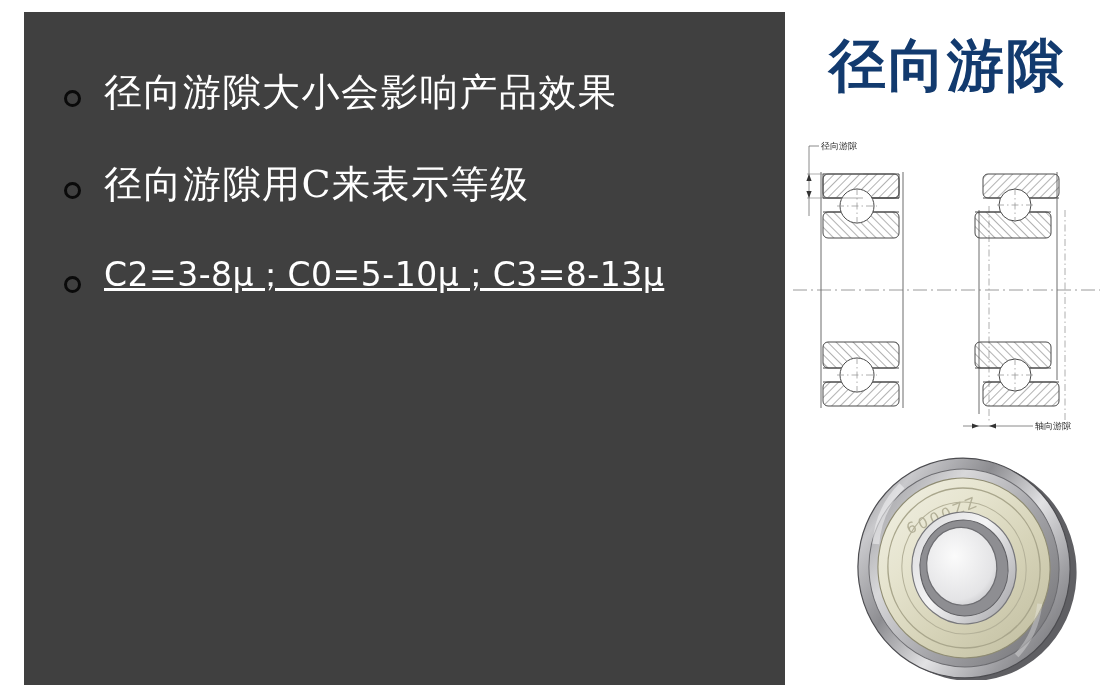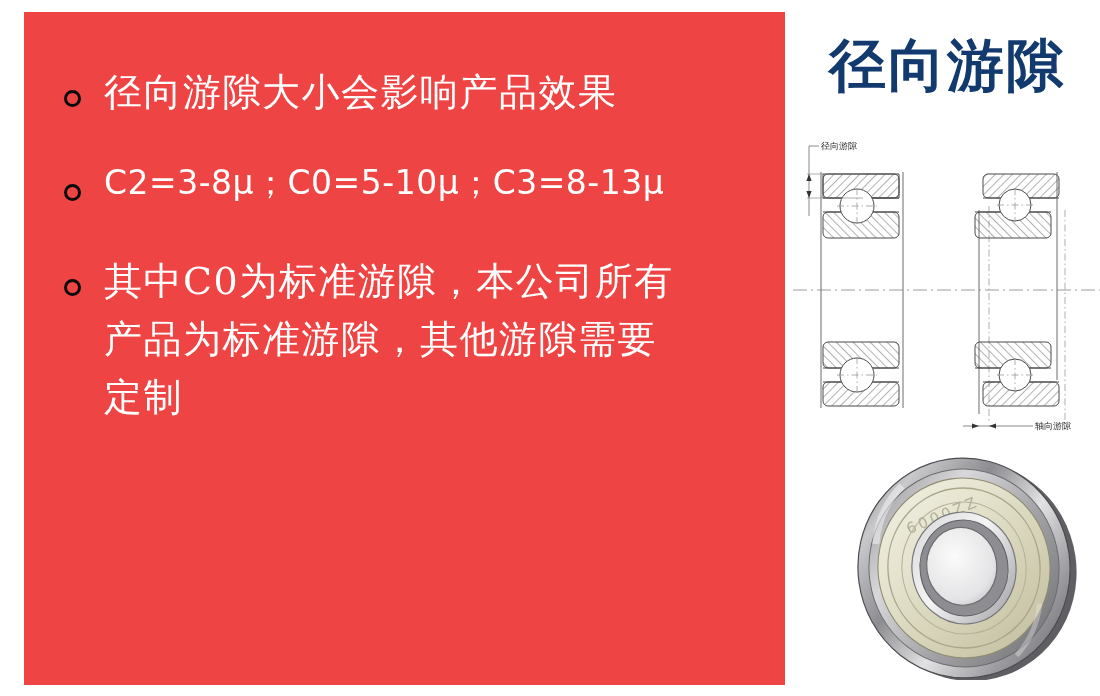--- a/index.html
+++ b/index.html
@@ -21,21 +21,21 @@
     background: #ffffff;
   }
 
   
   #content-panel {
     position: absolute;
     left: 24px;
     top: 12px;
     width: 761px;
     height: 673px;
-    background: #ef4444;
+    background: #404040;
     box-sizing: border-box;
     padding: 30px 18px 10px 26px;
   }
 
   .bullet-list {
     list-style: none;
     margin: 0;
     padding: 0;
   }
 
@@ -78,21 +78,21 @@
 
   
   .item-1 { margin-top: 22px; }
   .item-1 .bullet-marker { top: 26px; }
 
   .item-2 { margin-top: 34px; }
   .item-2 .bullet-marker { top: 26px; }
 
   .item-3 { margin-top: 36px; }
   .item-3 .bullet-marker { top: 26px; }
-  .item-3 .spec-line { margin-top: 2px; }
+  .item-3 .spec-line { margin-top: 2px; text-decoration: underline; }
 
   .item-4 { margin-top: 46px; }
   .item-4 .bullet-marker { top: 26px; }
 
   
   #right-column {
     position: absolute;
     left: 793px;
     top: 0;
     width: 307px;
@@ -142,32 +142,30 @@
 <div id="slide">
 
   <div id="content-panel">
     <ul class="bullet-list">
 
       <li class="bullet-item item-1">
         <span class="bullet-marker"></span>
         <div class="cn-line">径向游隙大小会影响产品效果</div>
       </li>
 
+      <li class="bullet-item item-2">
+        <span class="bullet-marker"></span>
+        <div class="cn-line">径向游隙用C来表示等级</div>
+      </li>
 
       <li class="bullet-item item-3">
         <span class="bullet-marker"></span>
         <div class="spec-line">C2=3-8μ；C0=5-10μ；C3=8-13μ</div>
       </li>
 
-      <li class="bullet-item item-4">
-        <span class="bullet-marker"></span>
-        <div class="cn-line">其中C0为标准游隙，本公司所有</div>
-        <div class="cn-line">产品为标准游隙，其他游隙需要</div>
-        <div class="cn-line">定制</div>
-      </li>
 
     </ul>
   </div>
 
   <div id="right-column">
 
     <div id="section-title">径向游隙</div>
 
     <svg id="bearing-diagram" viewBox="0 0 307 320">
       <defs>

